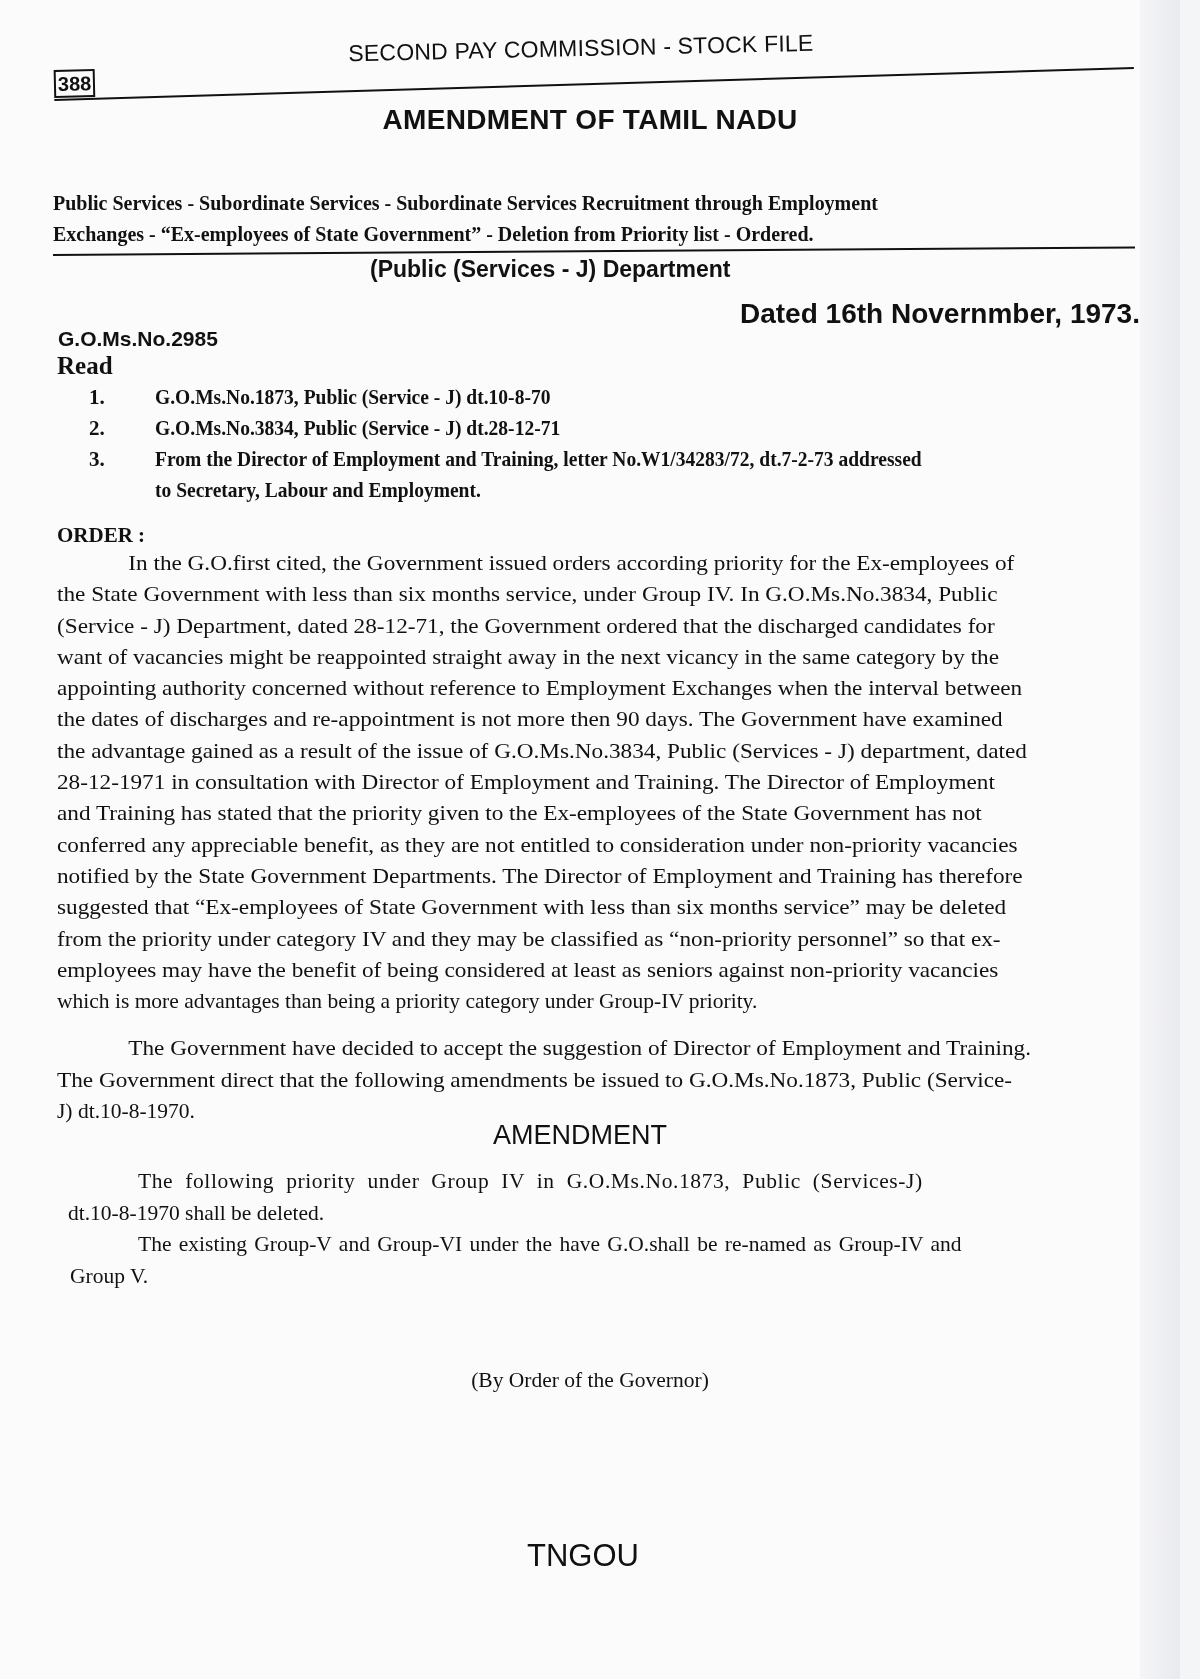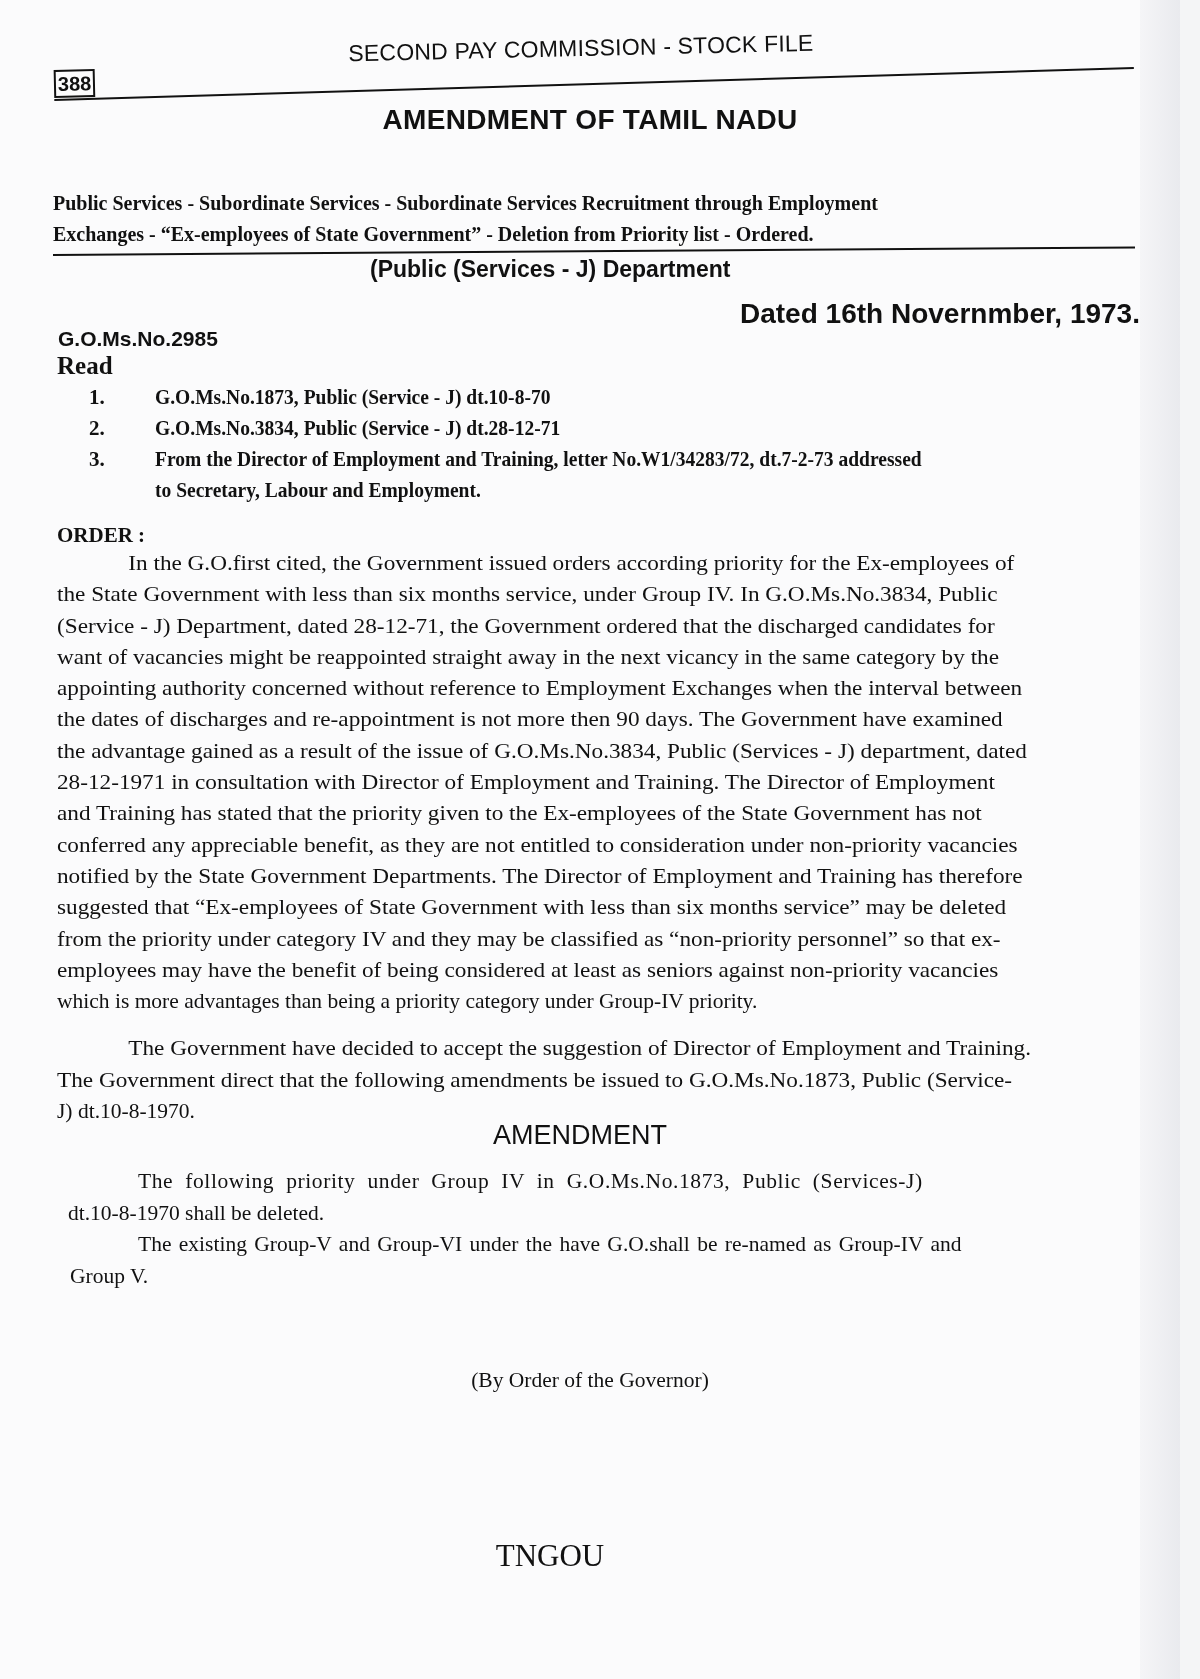--- a/index.html
+++ b/index.html
@@ -66,21 +66,21 @@
     font-size: 27px; font-weight: normal;
   }
   .amend-text {
     position: absolute; left: 72px; top: 1166px; width: 1080px;
     font-size: 21.5px; line-height: 31.5px;
   }
   .amend-text .l { white-space: nowrap; display: block; }
   .indent { padding-left: 66px; }
   .spaced { word-spacing: 6px; letter-spacing: 0.6px; }
   .by-order { position: absolute; left: 0; width: 1180px; top: 1348px; text-align: center; font-size: 21.5px; margin-top: 20px; }
-  .footer { position: absolute; left: 0; width: 1100px; top: 1538px; text-align: center; font-size: 31px; font-family: Liberation Serif, serif; }
+  .footer { position: absolute; left: 0; width: 1100px; top: 1538px; text-align: center; font-size: 31px; font-family: Liberation Sans, sans-serif; padding-left: 33px; }
   .tilt { transform: rotate(-1.3deg); transform-origin: left center; }
 </style>
 </head>
 <body>
 
 <div class="page">
   <div class="shadow-edge"></div>
 
   <div class="header tilt">
     <span class="page-num sans">388</span>

